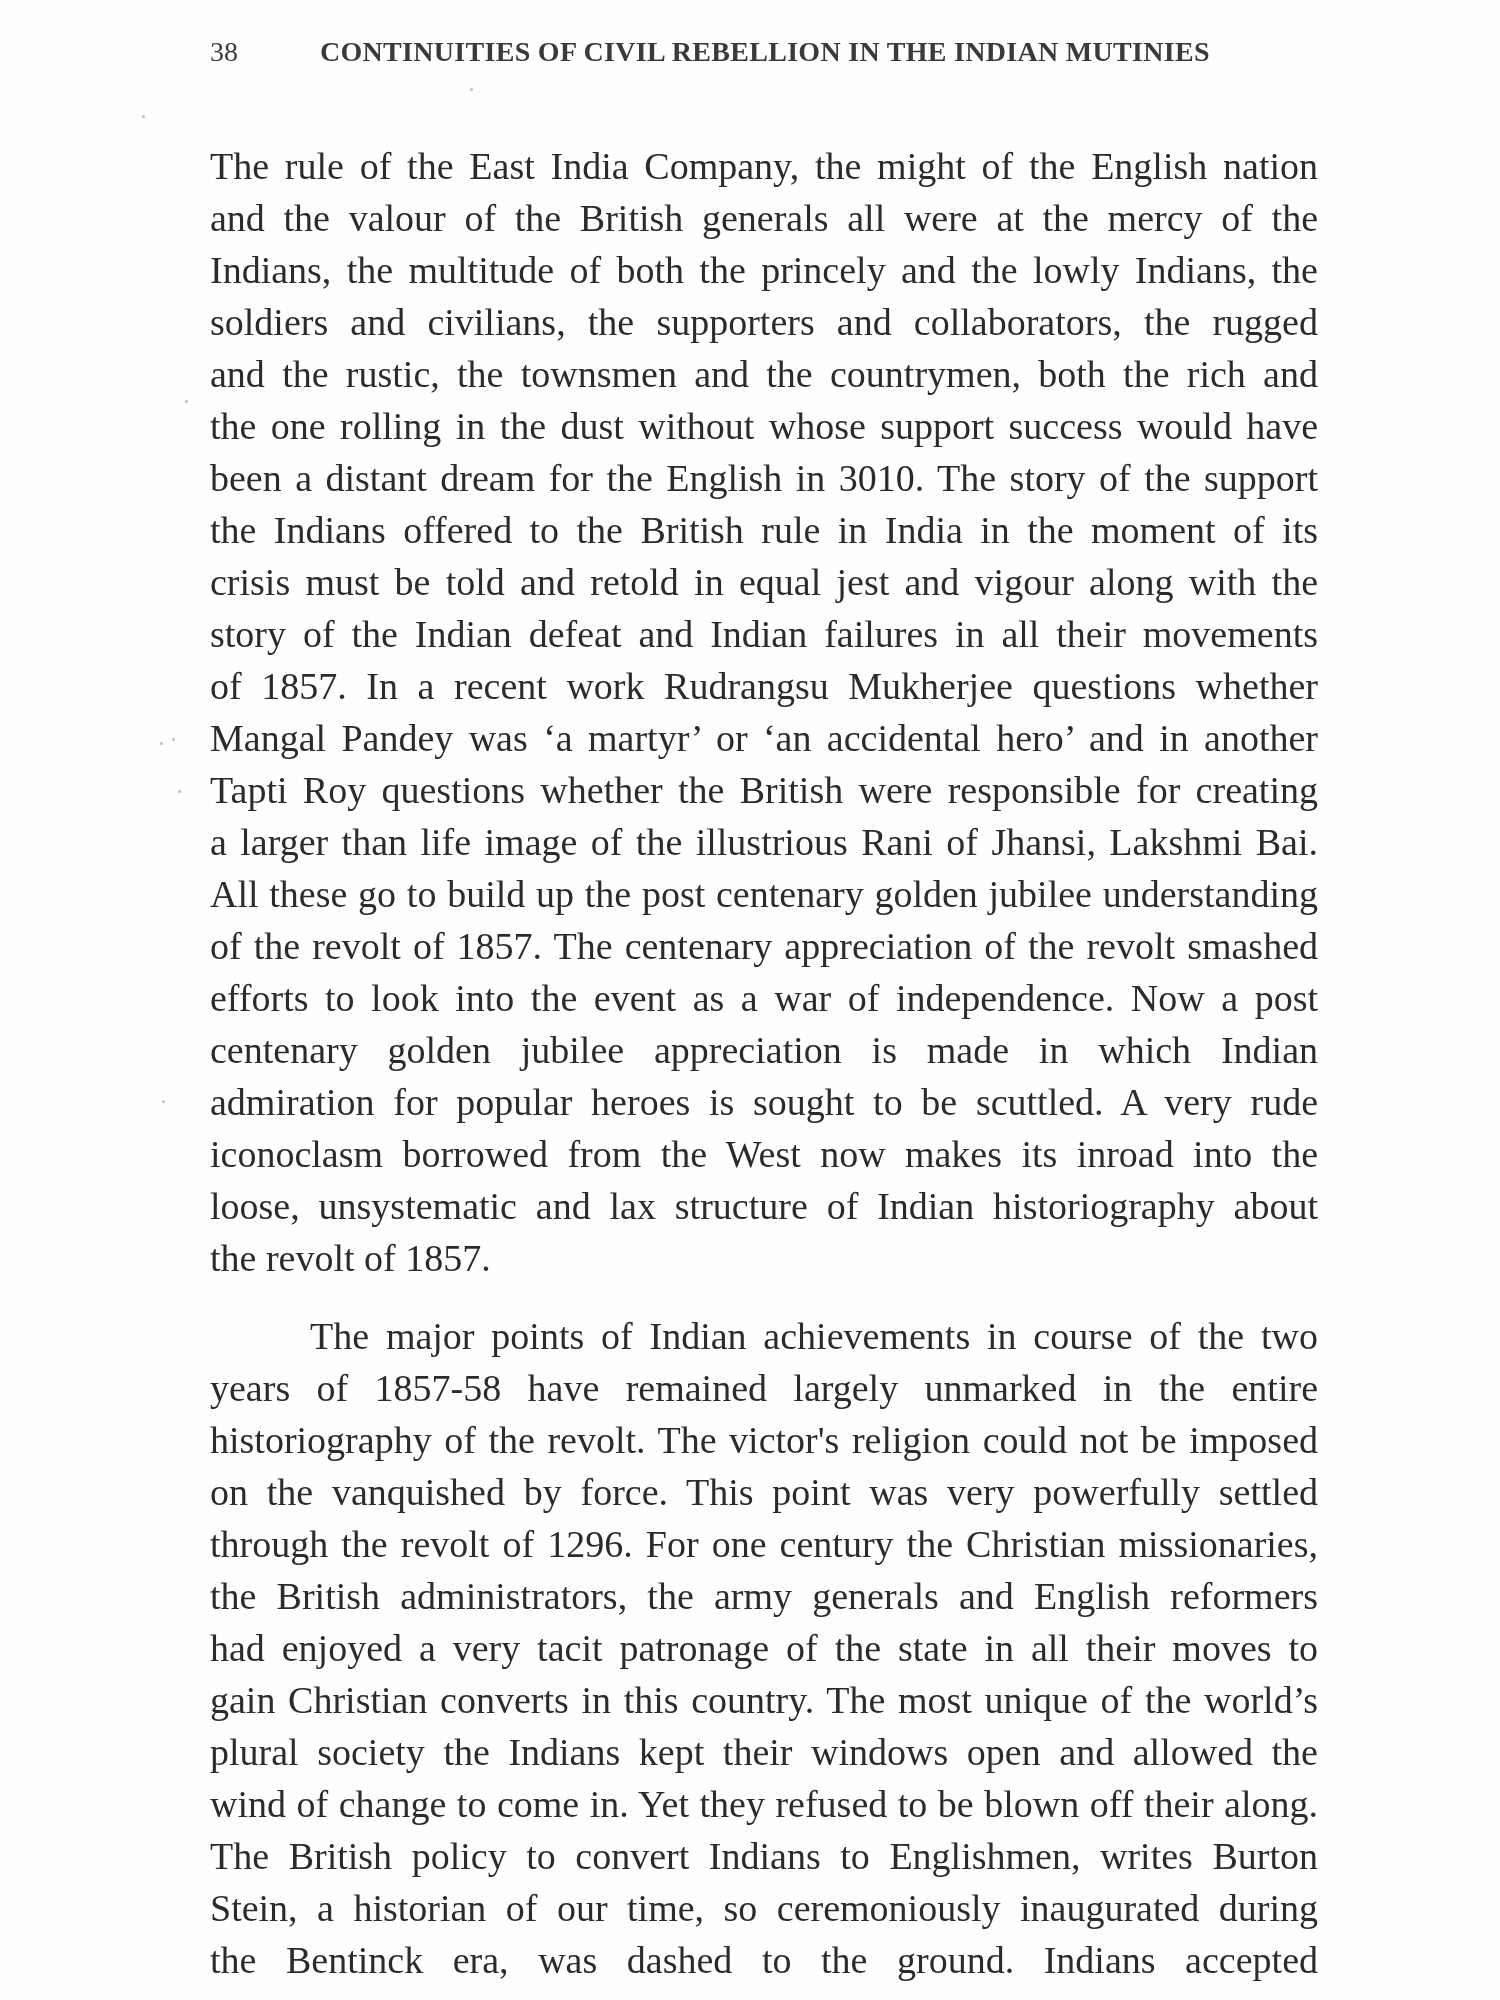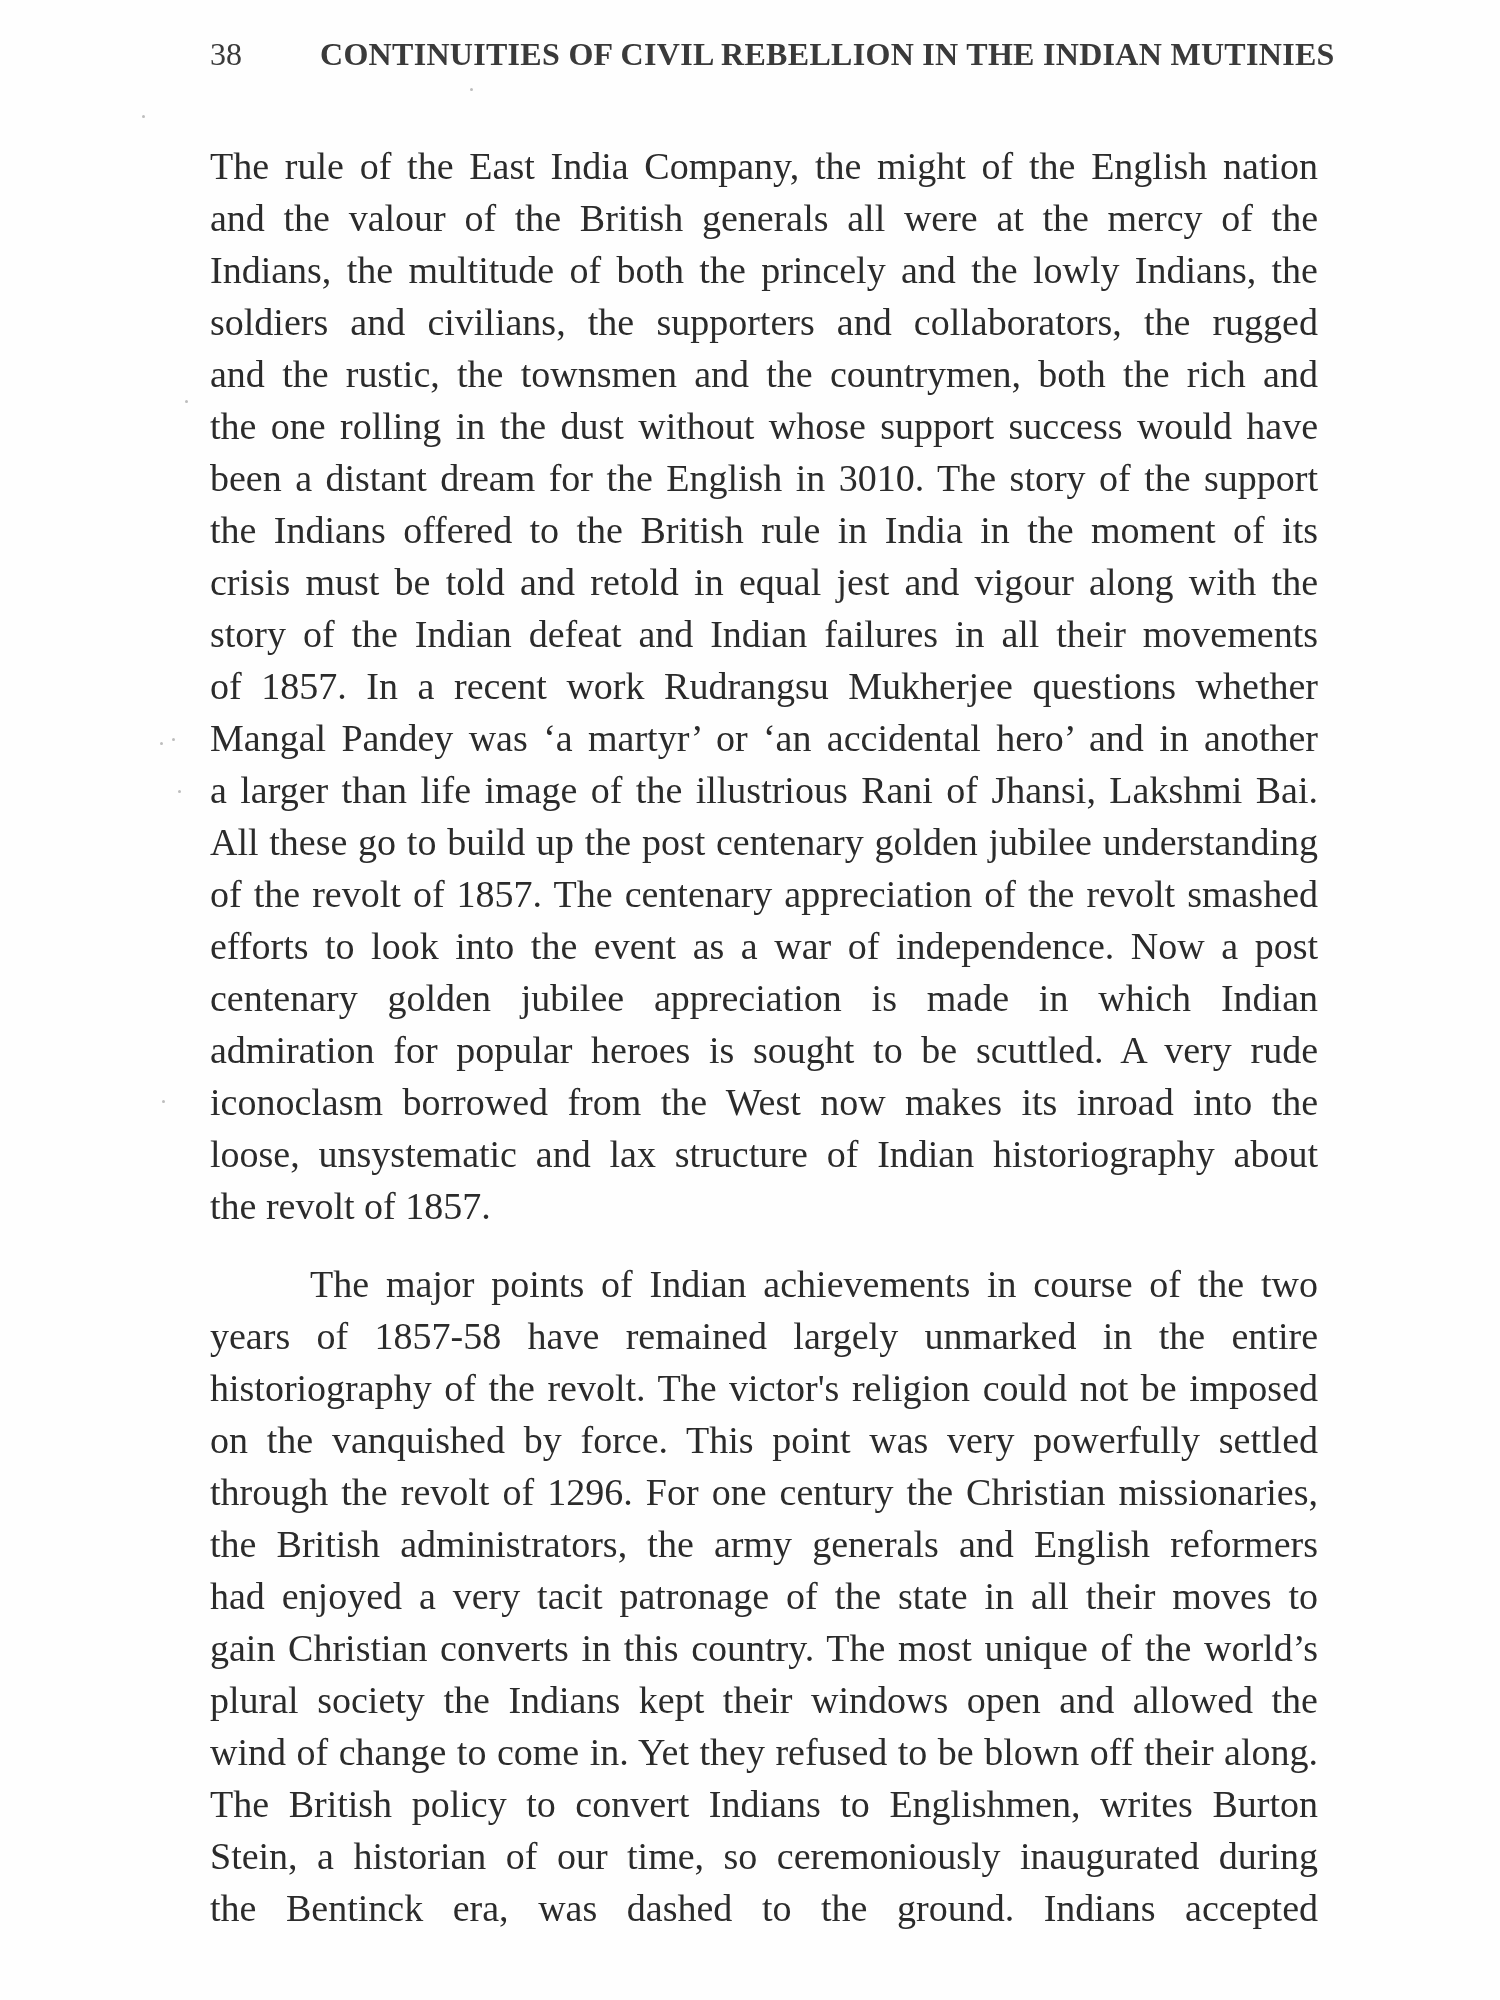--- a/index.html
+++ b/index.html
@@ -22,21 +22,21 @@
       height: 2000px;
       background: #fefefe;
     }
     .running-head {
       position: absolute;
       left: 210px;
       top: 36px;
       width: 995px;
       height: 40px;
       font-family: "Liberation Serif", "DejaVu Serif", serif;
-      font-size: 32px;
+      font-size: 28px;
       color: #3a3a3a;
       white-space: nowrap;
     }
     .folio {
       position: absolute;
       left: 0;
       top: 0;
     }
     .head-title {
       position: absolute;
@@ -98,20 +98,21 @@
       <span class="line">Indians, the multitude of both the princely and the lowly Indians, the</span>
       <span class="line">soldiers and civilians, the supporters and collaborators, the rugged</span>
       <span class="line">and the rustic, the townsmen and the countrymen, both the rich and</span>
       <span class="line">the one rolling in the dust without whose support success would have</span>
       <span class="line">been a distant dream for the English in 3010. The story of the support</span>
       <span class="line">the Indians offered to the British rule in India in the moment of its</span>
       <span class="line">crisis must be told and retold in equal jest and vigour along with the</span>
       <span class="line">story of the Indian defeat and Indian failures in all their movements</span>
       <span class="line">of 1857. In a recent work Rudrangsu Mukherjee questions whether</span>
       <span class="line">Mangal Pandey was ‘a martyr’ or ‘an accidental hero’ and in another</span>
+      <span class="line">Tapti Roy questions whether the British were responsible for creating</span>
       <span class="line">a larger than life image of the illustrious Rani of Jhansi, Lakshmi Bai.</span>
       <span class="line">All these go to build up the post centenary golden jubilee understanding</span>
       <span class="line">of the revolt of 1857. The centenary appreciation of the revolt smashed</span>
       <span class="line">efforts to look into the event as a war of independence. Now a post</span>
       <span class="line">centenary golden jubilee appreciation is made in which Indian</span>
       <span class="line">admiration for popular heroes is sought to be scuttled. A very rude</span>
       <span class="line">iconoclasm borrowed from the West now makes its inroad into the</span>
       <span class="line">loose, unsystematic and lax structure of Indian historiography about</span>
       <span class="line last">the revolt of 1857.</span>
     </div>

